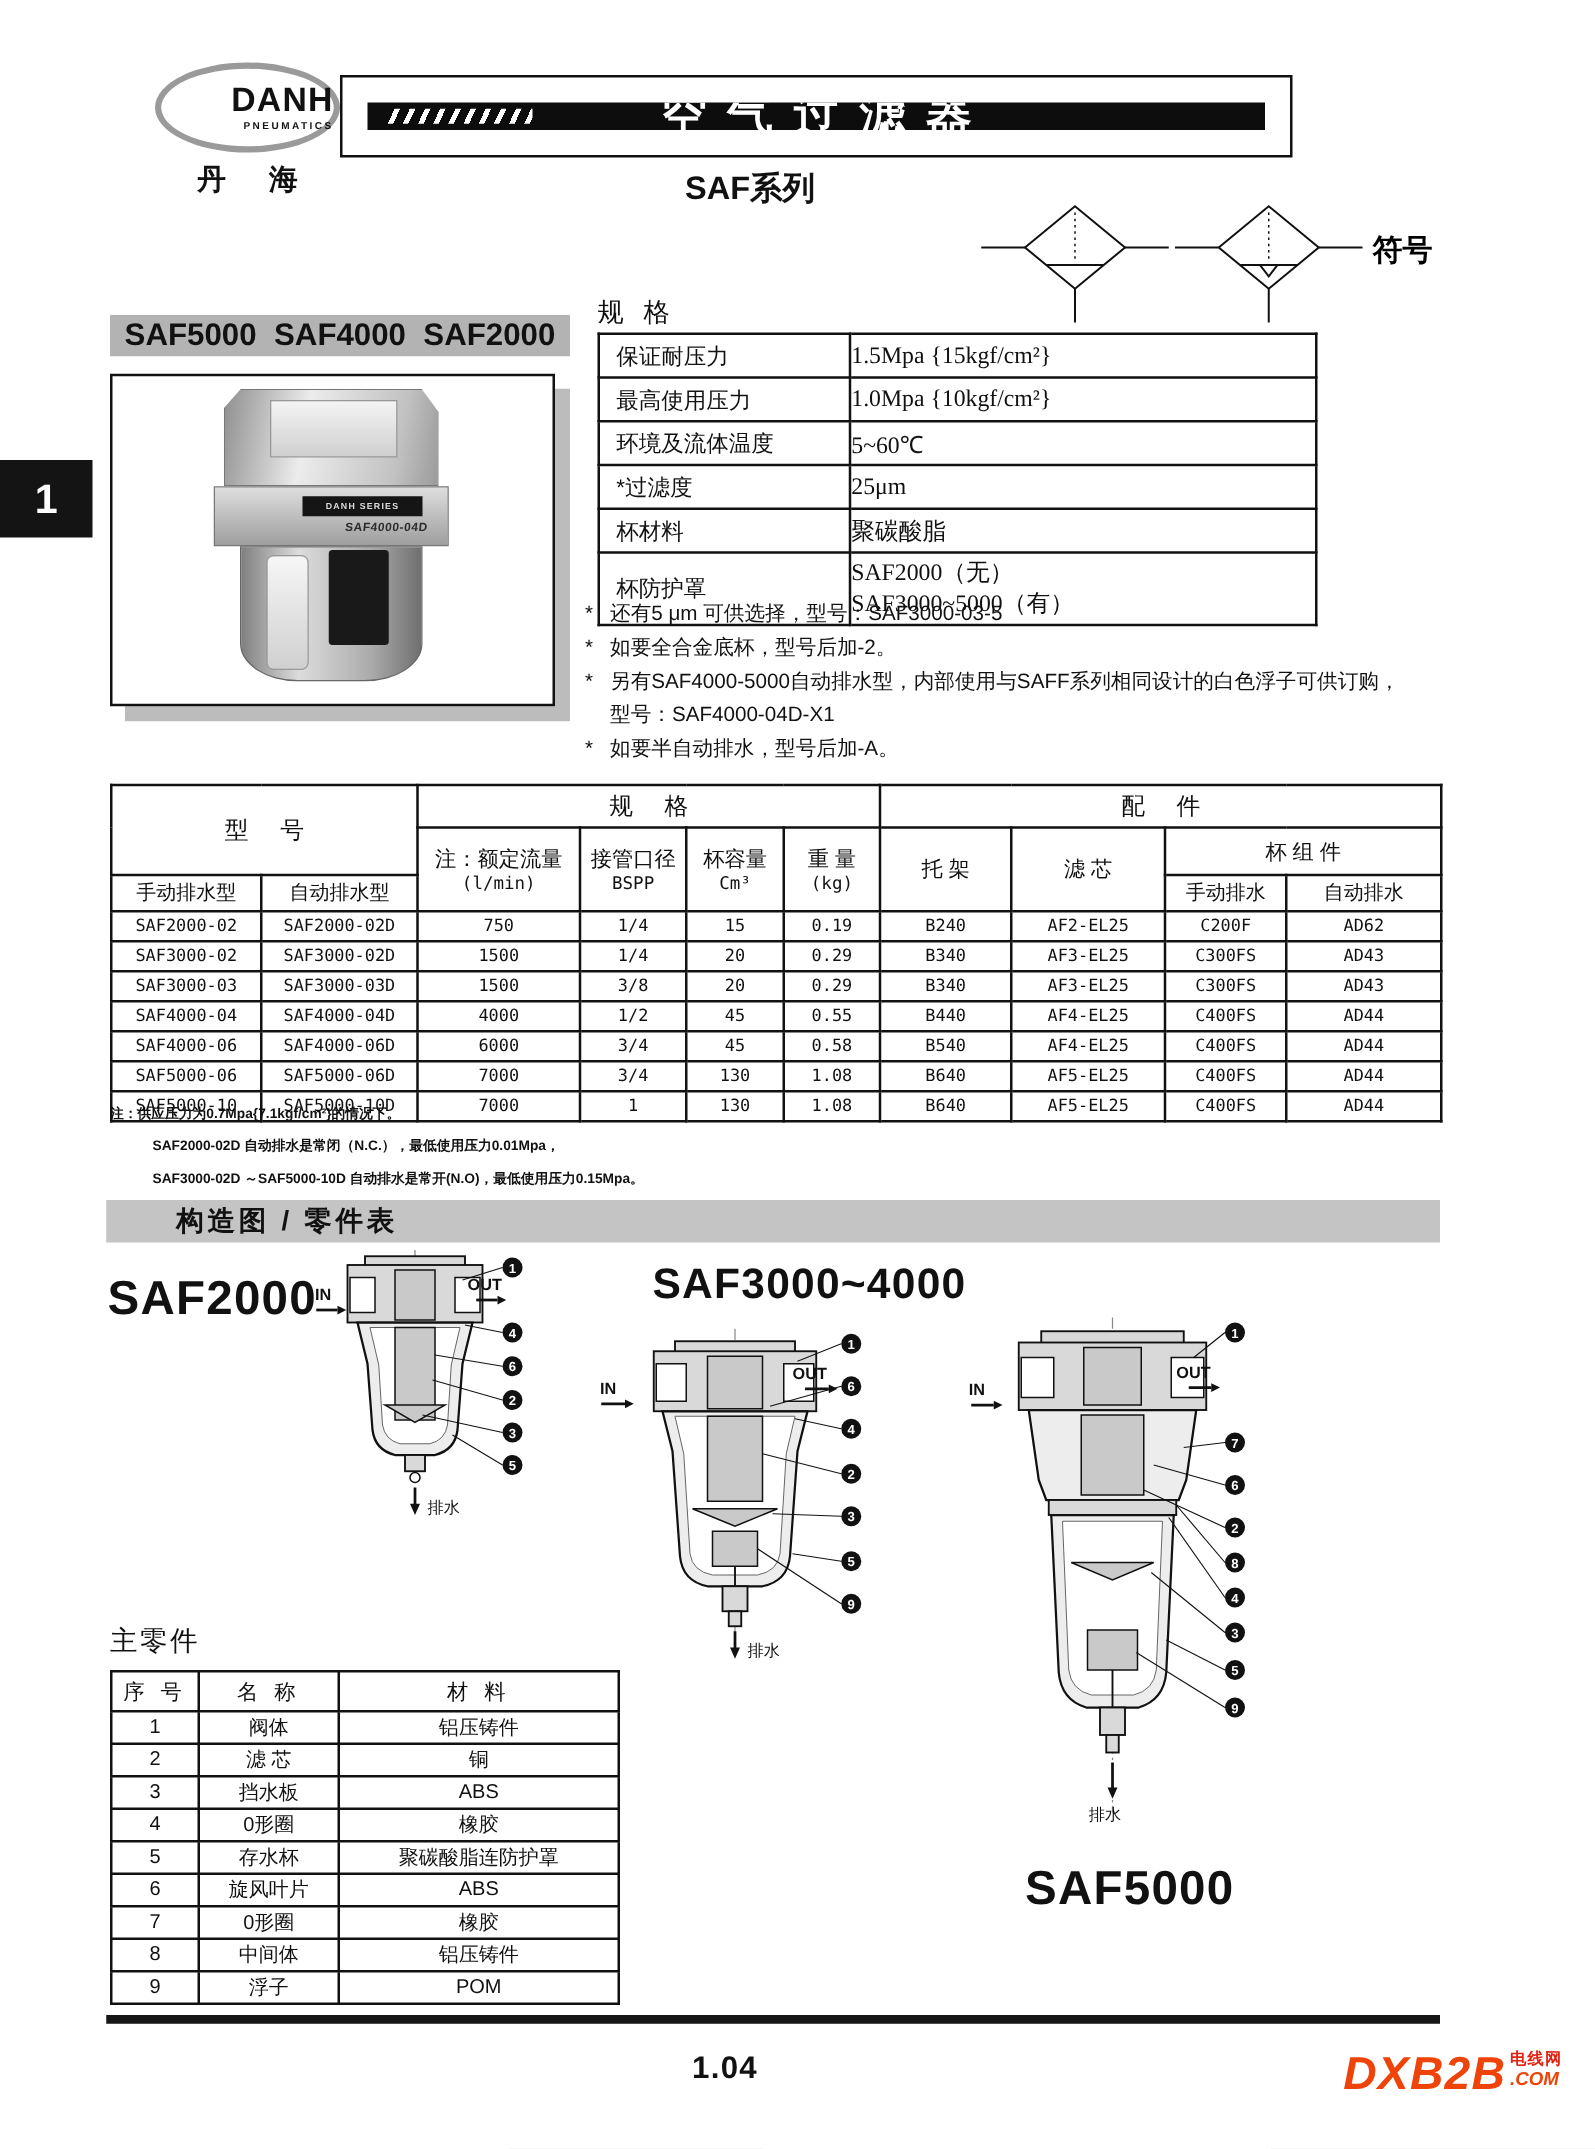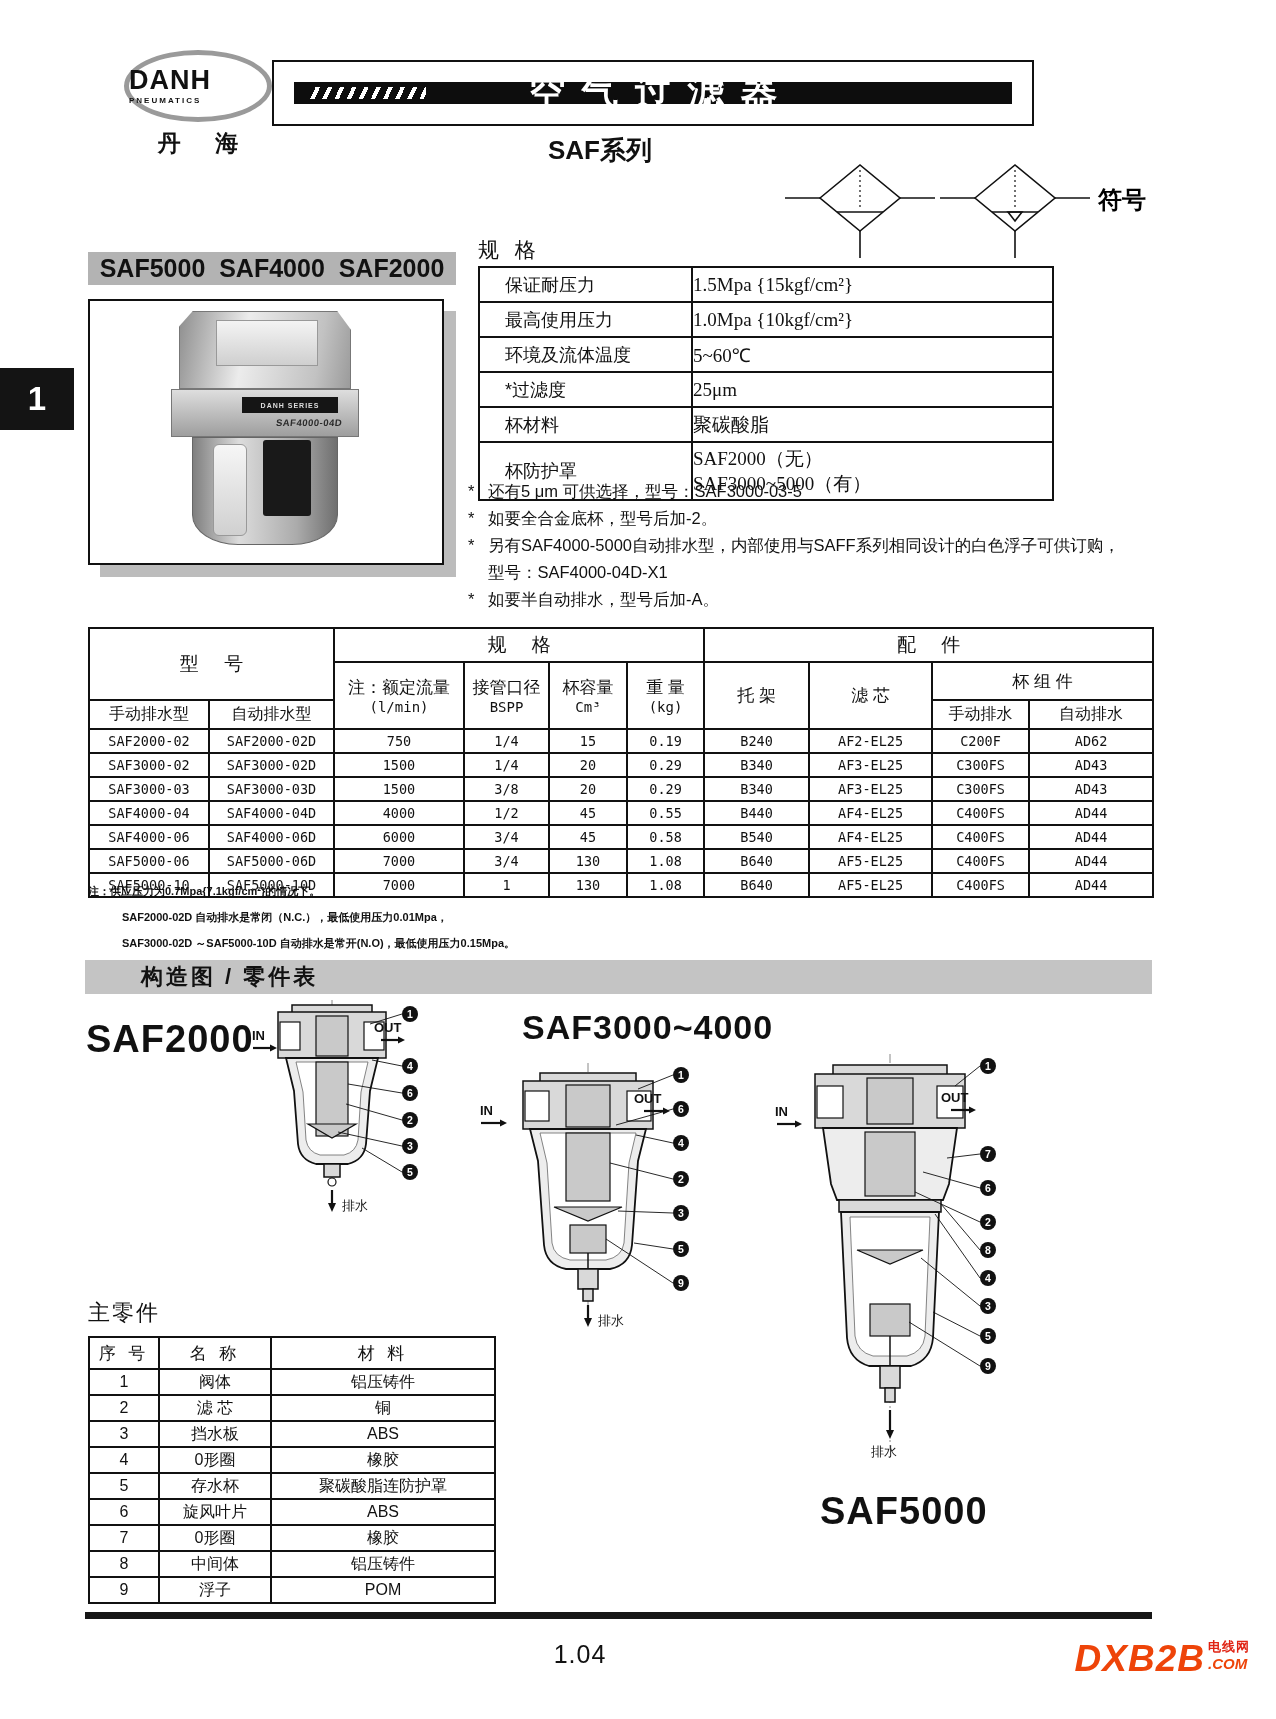--- a/index.html
+++ b/index.html
@@ -1,21 +1,21 @@
 <!DOCTYPE html>
 <html><head>
 <meta charset="utf-8">
 <style>
   html,body{margin:0;padding:0;background:#e9e9e9}
   .page{position:relative;width:1276px;height:1719px;background:#fff;margin:0 auto;
         font-family:"Liberation Sans",sans-serif;color:#111;overflow:hidden}
   
   .logo-wrap{position:absolute;left:116px;top:50px;width:164px;text-align:center}
   .logo-ellipse{width:138px;height:62px;border:5px solid #9a9a9a;border-radius:50%;
-        margin:0 auto;display:flex;flex-direction:column;align-items:flex-start;justify-content:center}
+        margin:0 auto;display:flex;flex-direction:column;align-items:flex-end;justify-content:center}
   .logo-main{font-weight:900;font-size:27px;letter-spacing:1px;line-height:1}
   .logo-sub{font-size:8px;font-weight:bold;letter-spacing:2px;margin-top:2px}
   .logo-cn{font-size:23px;font-weight:bold;letter-spacing:14px;margin-top:6px;text-indent:14px}
   .banner{position:absolute;left:272px;top:60px;width:762px;height:66px;border:2px solid #111;
         background:#fff;padding:20px;box-sizing:border-box}
   .banner-inner{position:relative;width:100%;height:100%;background:#0d0d0d;
         display:flex;align-items:center;justify-content:center;overflow:hidden}
   .banner-stripes{position:absolute;left:14px;top:5px;bottom:5px;width:118px;
         background:repeating-linear-gradient(115deg,transparent 0 7px,#fff 7px 11px)}
   .banner-title{color:#fff;font-size:37px;font-weight:bold;letter-spacing:16px;text-indent:16px}
@@ -47,21 +47,21 @@
         border:1px solid #666;border-radius:0 0 46px 46px/0 0 30px 30px;box-sizing:border-box}
   .ph-sight{position:absolute;left:20px;top:6px;width:32px;height:90px;
         background:linear-gradient(#f6f6f6,#d0d0d0);border-radius:6px;border:1px solid #999}
   .ph-dark{position:absolute;right:26px;top:2px;width:48px;height:76px;background:#191919;border-radius:3px}
   
   .spec-title{position:absolute;left:478px;top:236px;font-size:21px;letter-spacing:5px}
   table{border-collapse:collapse}
   .spec-table{position:absolute;left:478px;top:266px;width:576px;table-layout:fixed;
         font-family:"Liberation Serif",serif}
   .spec-table td{border:2px solid #111;font-size:19px;height:33px;padding:0}
-  .spec-table td.lab{width:186px;padding-left:25px;font-family:"Liberation Sans",sans-serif;font-size:18px}
+  .spec-table td.lab{width:186px;padding-left:13px;font-family:"Liberation Sans",sans-serif;font-size:18px}
   .spec-table td.val{text-align:left}
   .spec-table tr.tall td{height:56px}
   .spec-table .two{line-height:25px}
   
   .star-notes{position:absolute;left:468px;top:478px;font-size:16.5px;line-height:27px}
   .star-notes .mark{display:inline-block;width:20px}
   .star-notes .ind{padding-left:20px}
   
   .main-table{position:absolute;left:88px;top:627px;width:1064px;table-layout:fixed}
   .main-table th,.main-table td{border:2px solid #111;padding:0;font-weight:normal;text-align:center}
@@ -95,21 +95,21 @@
   .co text{fill:#fff;font-size:10.5px;font-weight:bold;text-anchor:middle}
   
   .parts-title{position:absolute;left:88px;top:1298px;font-size:22px;letter-spacing:2px}
   .parts-table{position:absolute;left:88px;top:1336px;width:406px;table-layout:fixed}
   .parts-table th,.parts-table td{border:2px solid #111;padding:0;text-align:center;font-weight:normal}
   .parts-table th{height:30px;font-size:17px;letter-spacing:4px}
   .parts-table td{height:24px;font-size:16px}
   
   .footer-rule{position:absolute;left:85px;top:1612px;width:1067px;height:7px;background:#161616}
   .page-num{position:absolute;left:500px;top:1640px;width:160px;text-align:center;
-        font-size:25px;font-weight:normal;letter-spacing:1px}
+        font-size:25px;font-weight:bold;letter-spacing:1px}
   .watermark{position:absolute;right:26px;top:1640px;display:flex;align-items:flex-start}
   .wm-main{font-size:37px;font-weight:900;font-style:italic;color:#ee4409;line-height:1;letter-spacing:1px}
   .wm-side{display:flex;flex-direction:column;margin-left:3px;line-height:1}
   .wm-cn{font-size:13px;color:#e02414;font-weight:bold;letter-spacing:1px}
   .wm-com{font-size:15px;color:#ee4409;font-weight:900;font-style:italic;margin-top:3px}
 </style>
 </head>
 <body>
 
 <div class="page">

